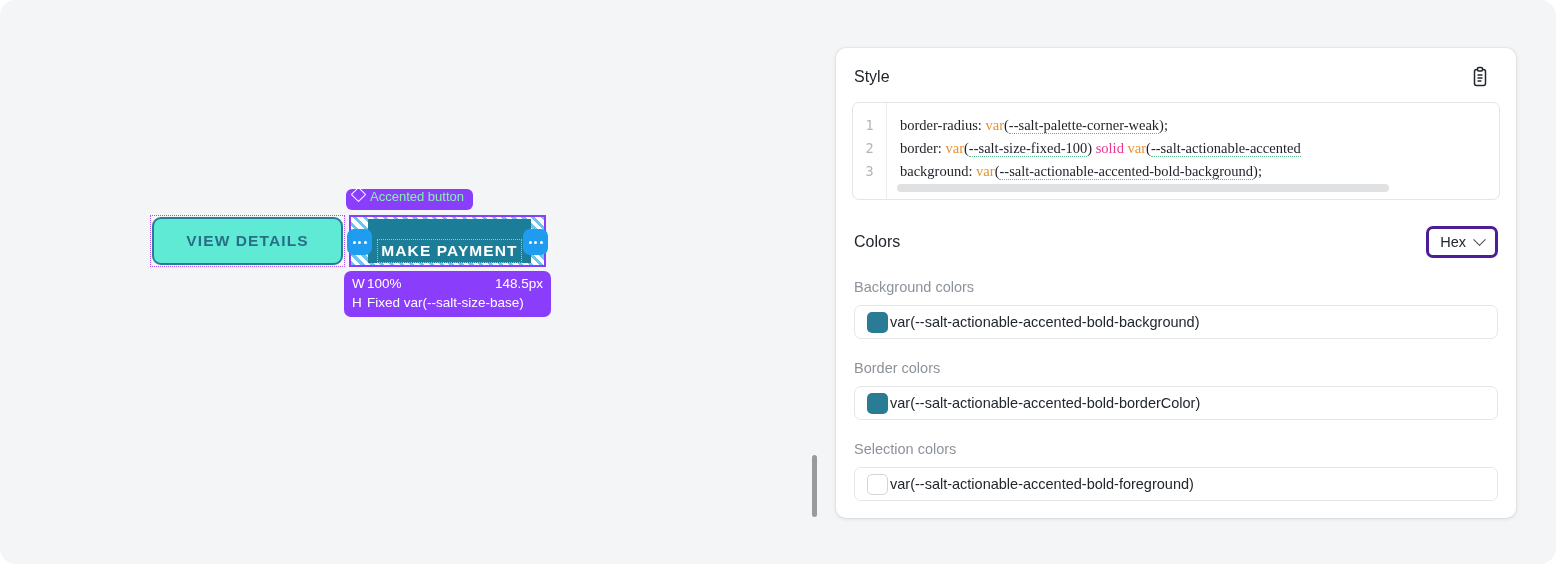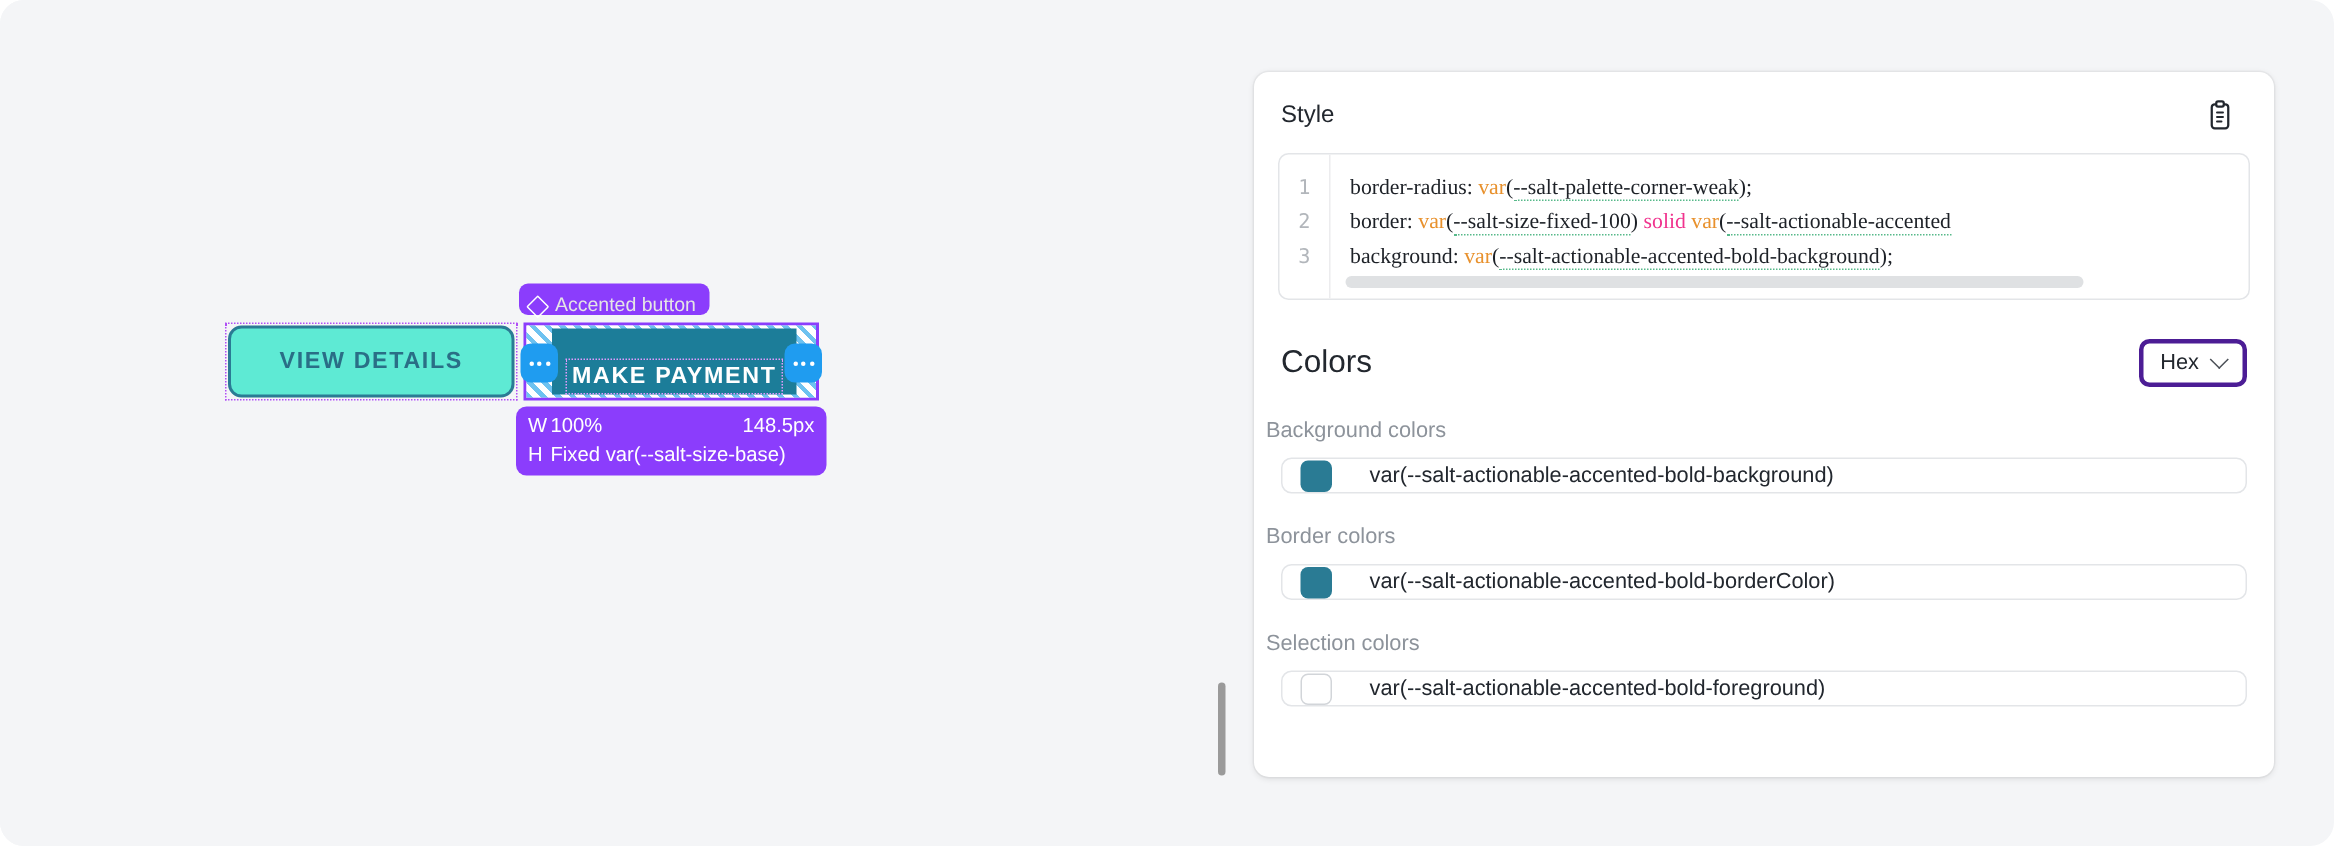--- a/index.html
+++ b/index.html
@@ -52,23 +52,23 @@
     background: #1f9cf0; border-radius: 7px;
     display: flex; align-items: center; justify-content: center; gap: 2.5px;
   }
   .handle.left { left: -4px; }
   .handle.right { right: -4px; }
   .handle i { width: 3px; height: 3px; border-radius: 50%; background: #ffffff; display: block; }
 
   
   .tag-accented {
     position: absolute; left: 194px; top: -28px;
-    background: #8b3dfc; color: #e5e5e5;
+    background: #8b3dfc; color: #86efac;
     border-radius: 6px; height: 21px; padding: 0 9px 0 7px;
-    display: flex; align-items: flex-end; gap: 6px;
+    display: flex; align-items: flex-start; gap: 6px;
     font-size: 13px; white-space: nowrap;
   }
   .diamond { width: 11px; height: 11px; border: 1.6px solid #ffffff; transform: rotate(45deg); border-radius: 1px; }
 
   
   .wh-badge {
     position: absolute; left: 192px; top: 54px; width: 207px;
     background: #8b3dfc; color: #ffffff; border-radius: 7px;
     padding: 3px 8px 5px 8px; font-size: 13.5px; line-height: 19px;
   }
@@ -119,35 +119,35 @@
   .h-scroll {
     position: absolute; left: 44px; bottom: 7px; width: 492px; height: 8px;
     background: #dfe1e3; border-radius: 4px;
   }
 
   
   .colors-head {
     display: flex; align-items: center; justify-content: space-between;
     padding: 26px 18px 0 18px;
   }
-  .colors-title { font-size: 21px; color: #22272e; }
+  .colors-title { font-size: 16px; color: #22272e; }
   .hex-select {
     display: flex; align-items: center; gap: 9px;
     border: 3px solid #4c1d95; border-radius: 7px;
     height: 32px; padding: 0 11px; background: #fff;
     font-size: 14.5px; color: #22272e; cursor: pointer;
   }
   .chev { width: 9px; height: 9px; border-right: 1.6px solid #4a4f56; border-bottom: 1.6px solid #4a4f56;
           transform: rotate(45deg) translate(-2px,-2px); }
 
-  .grp-label { padding: 0 8px; font-size: 14.5px; color: #8d939b; margin-top: 21px; }
+  .grp-label { padding: 0 18px; font-size: 14.5px; color: #8d939b; margin-top: 21px; }
   .color-row {
-    margin: 10px 18px 0 18px; height: 24px;
+    margin: 10px 18px 0 18px; height: 34px;
     border: 1px solid #e3e5e8; border-radius: 7px;
-    display: flex; align-items: center; gap: 25px; padding: 0 12px;
+    display: flex; align-items: center; gap: 2px; padding: 0 12px;
     background: #fff; cursor: pointer;
   }
   .swatch { width: 21px; height: 21px; border-radius: 5px; flex: none; }
   .swatch.outline { border: 1px solid #d2d5d9; }
   .color-text { font-size: 14.5px; color: #22272e; }
 </style>
 </head>
 <body>
 
 <div id="root">

